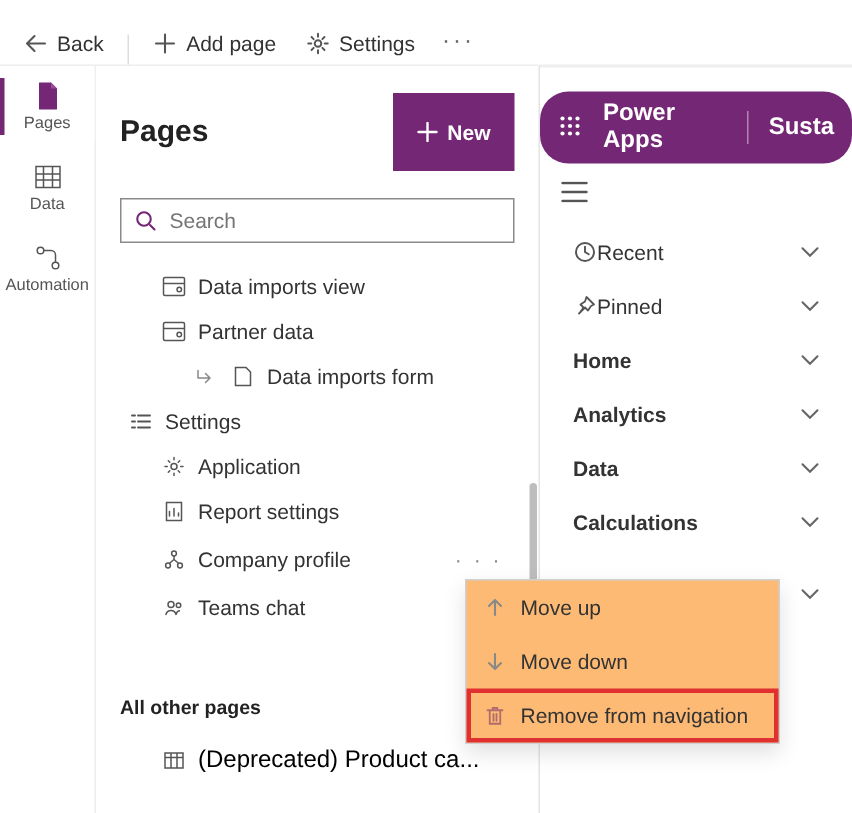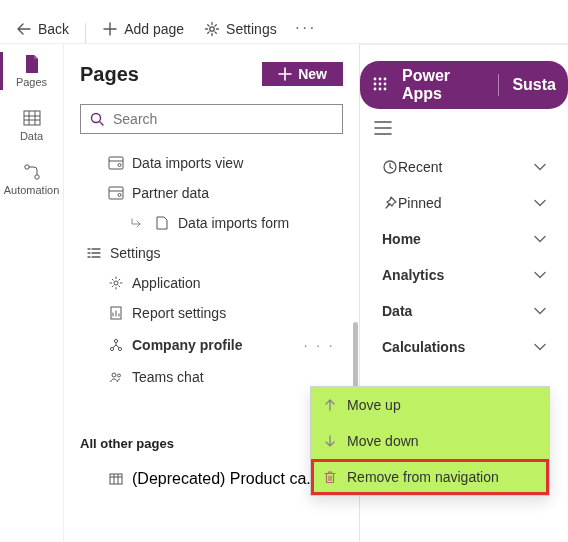--- a/index.html
+++ b/index.html
@@ -15,53 +15,53 @@
   .rail { position: absolute; left: 0; top: 44px; width: 64px; bottom: 0; background: #fff; border-right: 1px solid #eee; display: flex; flex-direction: column; align-items: center; padding-top: 4px; gap: 8px; }
   .rail-item { display: flex; flex-direction: column; align-items: center; gap: 2px; padding: 6px 0; width: 100%; font-size: 11px; color: #555; cursor: pointer; }
   .rail-item.active { background: #fff; position: relative; }
   .rail-item.active::before { content: ""; position: absolute; left: 0; top: 4px; bottom: 4px; width: 3px; background: #742774; }
   .rail-ico { width: 20px; height: 20px; display: flex; align-items: center; justify-content: center; }
 
   
   .pages-panel { position: absolute; left: 64px; top: 44px; width: 296px; bottom: 0; background: #fff; border-right: 1px solid #e4e4e4; padding: 18px 16px; }
   .pp-head { display: flex; align-items: center; justify-content: space-between; margin-bottom: 18px; }
   .pp-title { font-size: 20px; font-weight: 700; color: #222; }
-  .pp-new { background: #742774; color: #fff; border: none; padding: 4px 16px; font-size: 14px; font-weight: 600; display: flex; align-items: center; gap: 6px; cursor: pointer; }
+  .pp-new { background: #742774; color: #fff; border: none; padding: 18px 16px; font-size: 14px; font-weight: 600; display: flex; align-items: center; gap: 6px; cursor: pointer; }
   .pp-search { display: flex; align-items: center; border: 1px solid #8a8a8a; padding: 6px 8px; gap: 8px; margin-bottom: 14px; }
   .pp-search input { border: none; outline: none; flex: 1; font-size: 14px; }
 
   .tree { font-size: 14px; color: #333; }
   .tree-row { display: flex; align-items: center; gap: 8px; padding: 7px 0; cursor: pointer; }
   .tree-row .ico { width: 16px; height: 16px; display: inline-flex; align-items: center; justify-content: center; color: #555; }
   .lvl-1 { padding-left: 6px; }
   .lvl-2 { padding-left: 28px; }
   .lvl-3 { padding-left: 50px; }
   .tree-row.with-actions { justify-content: space-between; padding-right: 4px; }
-  .row-main { display: flex; align-items: flex-end; gap: 8px; font-weight: bold; }
+  .row-main { display: flex; align-items: flex-end; gap: 8px; }
   .row-more { font-size: 14px; letter-spacing: 2px; color: #888; padding: 2px 4px; cursor: pointer; }
 
   .scroll-thumb { position: absolute; right: 1px; top: 278px; width: 5px; height: 100px; background: #bdbdbd; border-radius: 3px; }
 
   .all-other { margin-top: 44px; }
   .all-other h3 { font-size: 13px; font-weight: 700; color: #222; margin-bottom: 12px; }
 
   
   .app-preview { position: absolute; left: 360px; top: 44px; right: 0; bottom: 0; background: #fff; border-top: 1px solid #eee; }
   .ap-header { background: #742774; color: #fff; height: 48px; display: flex; align-items: center; padding: 0 12px; gap: 14px; font-size: 16px; font-weight: 600; margin-top: 16px; border-radius: 19px; }
   .ap-waffle { width: 18px; height: 18px; display: inline-block; }
   .ap-sep { width: 1px; height: 22px; background: rgba(255,255,255,0.45); }
   .ap-body { padding: 12px 14px; }
   .ap-hamburger { width: 20px; height: 14px; display: inline-block; margin-bottom: 10px; cursor: pointer; }
   .ap-item { display: flex; align-items: center; justify-content: space-between; padding: 10px 8px; font-size: 14px; color: #333; cursor: pointer; }
   .ap-item .left { display: flex; }
   .ap-item.bold .label { font-weight: 600; }
   .chev { color: #666; }
 
   
-  .ctx-menu { position: absolute; left: 310px; top: 386px; width: 240px; background: #bef264; border: 1px solid #d0d0d0; box-shadow: 0 6px 14px rgba(0,0,0,0.12); z-index: 50; }
+  .ctx-menu { position: absolute; left: 310px; top: 386px; width: 210px; background: #fdba74; border: 1px solid #d0d0d0; box-shadow: 0 6px 14px rgba(0,0,0,0.12); z-index: 50; }
   .ctx-item { display: flex; align-items: center; gap: 10px; padding: 10px 12px; font-size: 14px; color: #333; cursor: pointer; }
   .ctx-item.highlight { outline: 3px solid #e03030; outline-offset: -3px; }
 
   svg { display: block; }
 </style>
 </head>
 <body>
 
 <div class="topbar">
   <div class="tb-btn">

